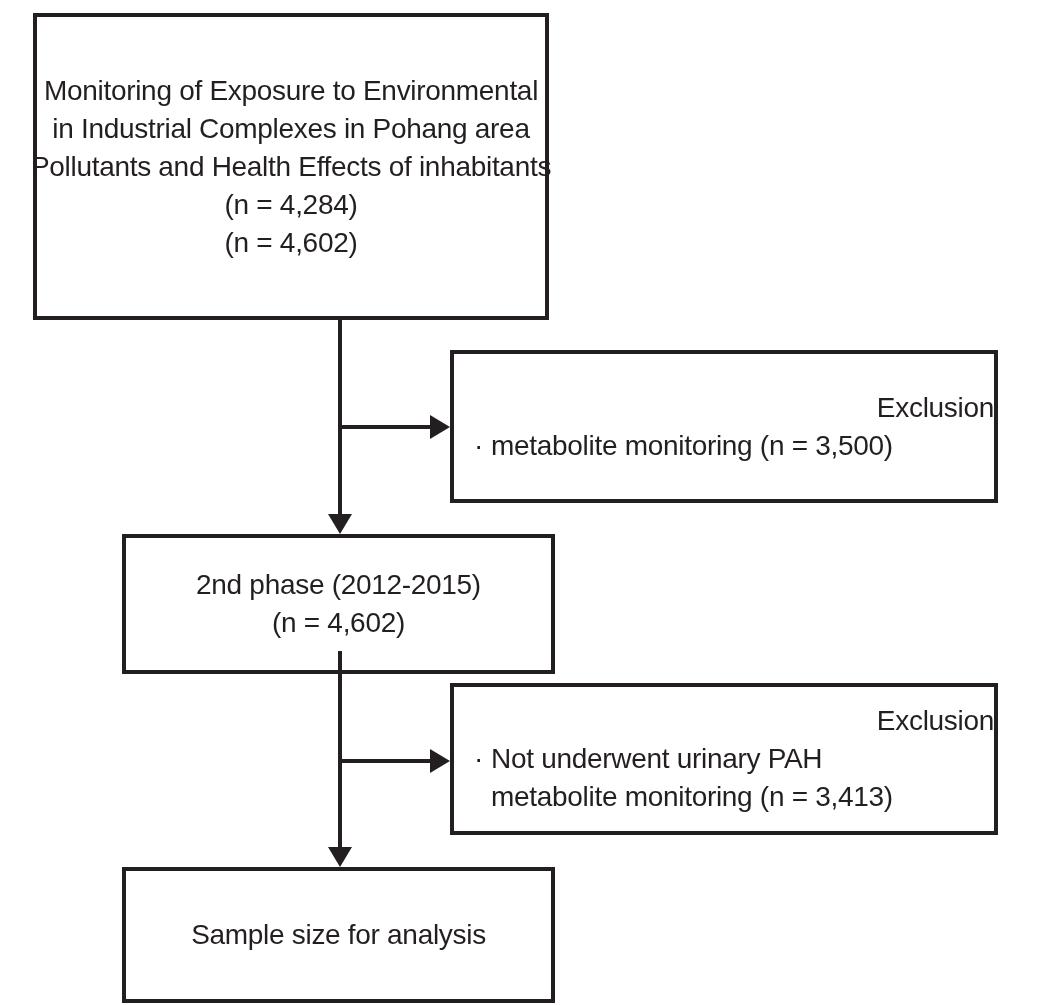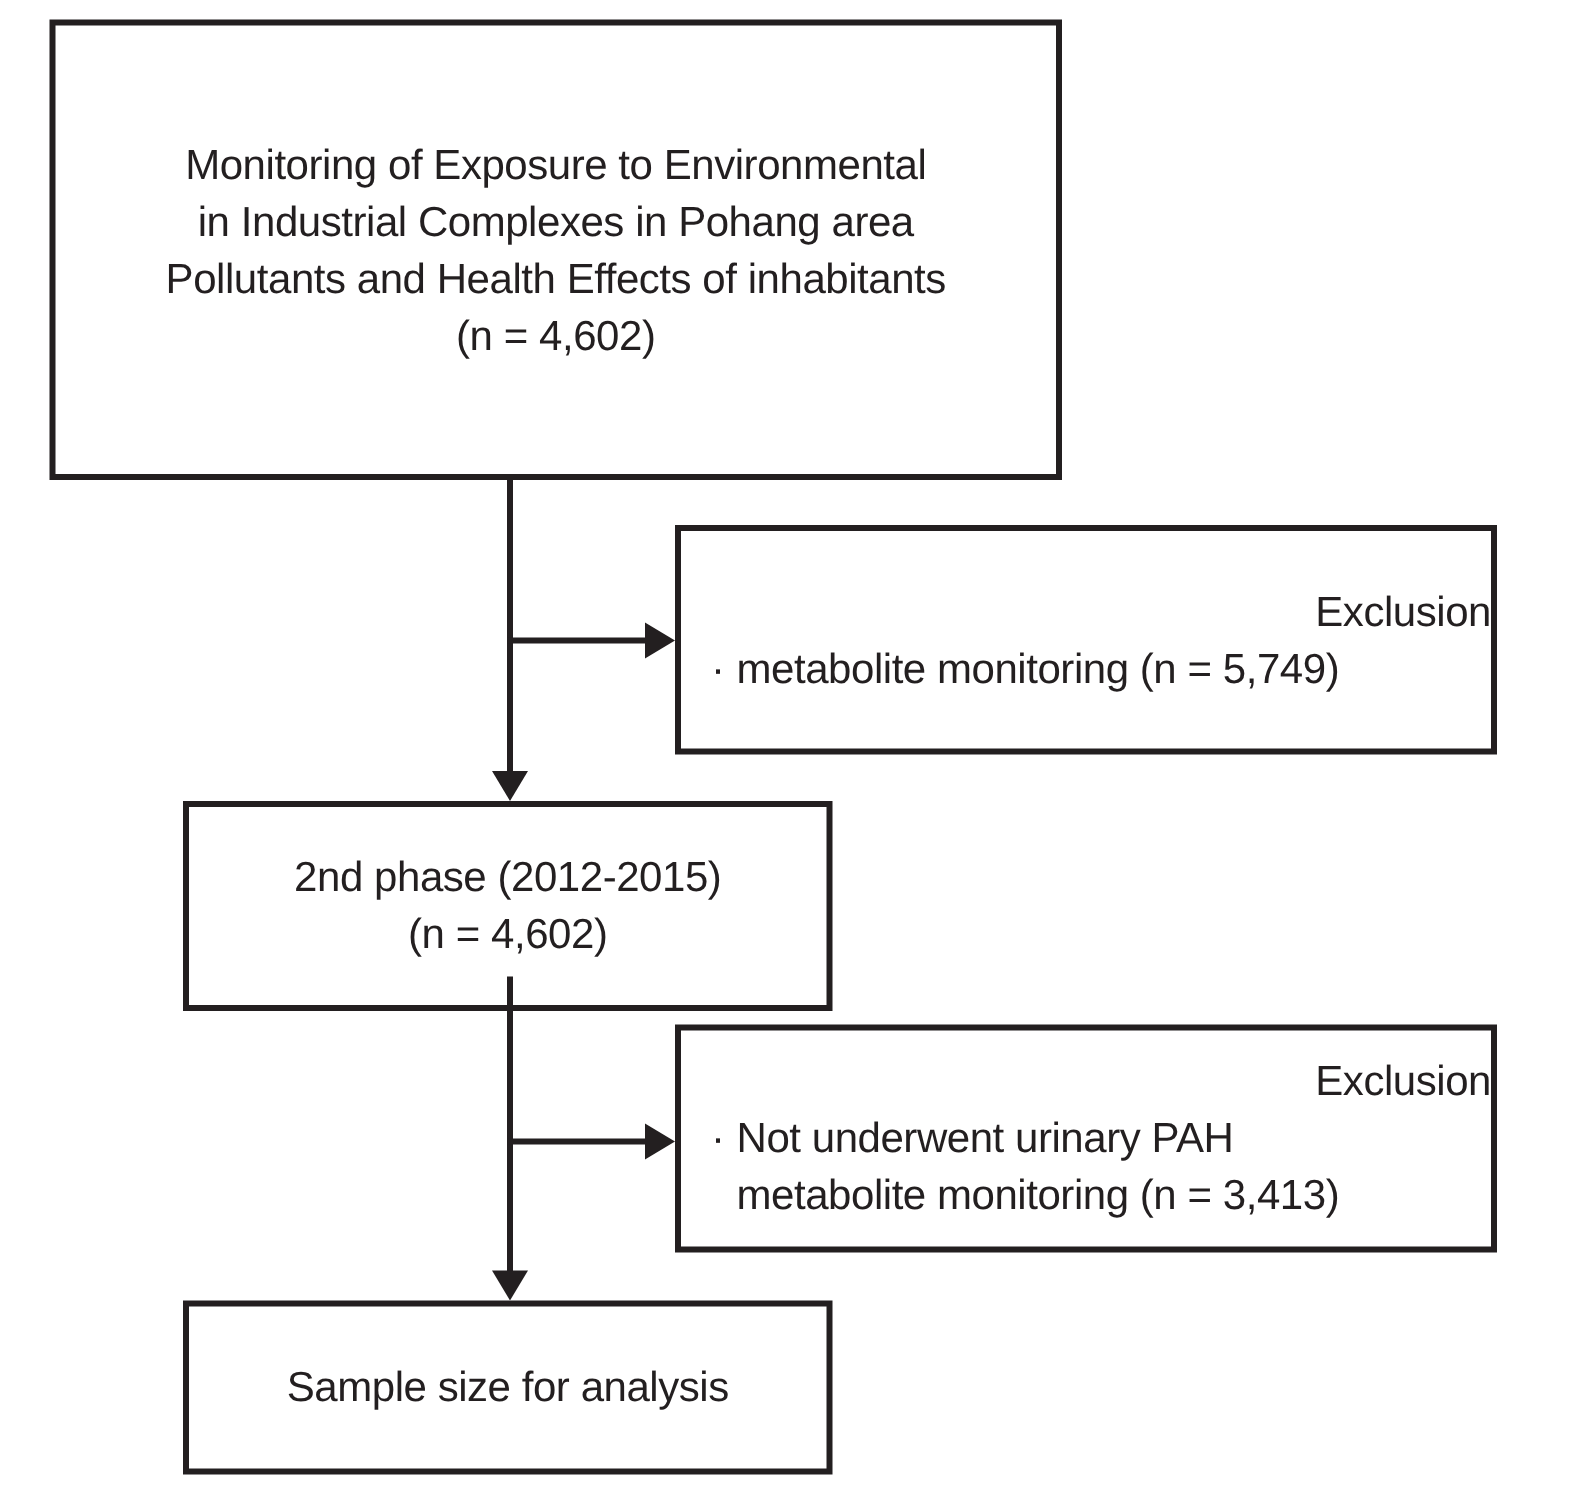--- a/index.html
+++ b/index.html
@@ -67,58 +67,59 @@
   }
   .arrowhead-right {
     position: absolute;
     width: 0;
     height: 0;
     border-top: 12px solid transparent;
     border-bottom: 12px solid transparent;
     border-left: 20px solid #231f20;
   }
   
-  #box-source  { left: 33px;  top: 13px;  width: 675px; height: 307px; }
+  #box-source  { left: 33px;  top: 13px;  width: 516px; height: 307px; }
   #box-excl1   { left: 450px; top: 350px; width: 548px; height: 153px; }
   #box-phase2  { left: 122px; top: 534px; width: 433px; height: 140px; }
   #box-excl2   { left: 450px; top: 683px; width: 548px; height: 152px; }
-  #box-final   { left: 122px; top: 867px; width: 433px; height: 116px; }
+  #box-final   { left: 122px; top: 867px; width: 433px; height: 136px; }
   
   #v1 { left: 338px; top: 318px; height: 198px; }
   #ah-d1 { left: 328px; top: 514px; }
   #h1 { left: 338px; top: 425px; width: 94px; }
   #ah-r1 { left: 430px; top: 415px; }
   #v2 { left: 338px; top: 651px; height: 198px; }
   #ah-d2 { left: 328px; top: 847px; }
   #h2 { left: 338px; top: 759px; width: 94px; }
   #ah-r2 { left: 430px; top: 749px; }
 </style>
 </head>
 <body>
 
 <div class="canvas">
 
   <div class="box centered" id="box-source">
     <div class="txt-line">Monitoring of Exposure to Environmental</div>
     <div class="txt-line">in Industrial Complexes in Pohang area</div>
     <div class="txt-line">Pollutants and Health Effects of inhabitants</div>
+    <div class="txt-line">(n = 4,284)</div>
     <div class="txt-line">(n = 4,602)</div>
   </div>
 
   <div class="vline" id="v1"></div>
   <div class="arrowhead-down" id="ah-d1"></div>
   <div class="hline" id="h1"></div>
   <div class="arrowhead-right" id="ah-r1"></div>
 
   <div class="box" id="box-excl1">
     <div class="excl-title">Exclusion</div>
     <div class="bullet-row">
       <span class="bullet">·</span>
       <div class="bullet-lines">
-        <div class="txt-line">metabolite monitoring (n = 5,749)</div>
+        <div class="txt-line">metabolite monitoring (n = 3,500)</div>
       </div>
     </div>
   </div>
 
   <div class="box centered" id="box-phase2">
     <div class="txt-line">2nd phase (2012-2015)</div>
     <div class="txt-line">(n = 4,602)</div>
   </div>
 
   <div class="vline" id="v2"></div>

